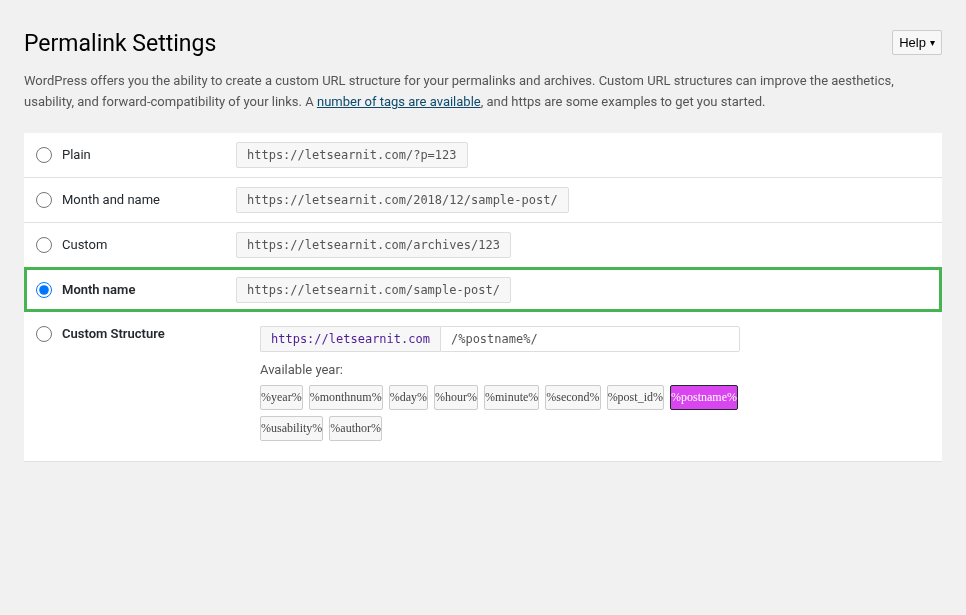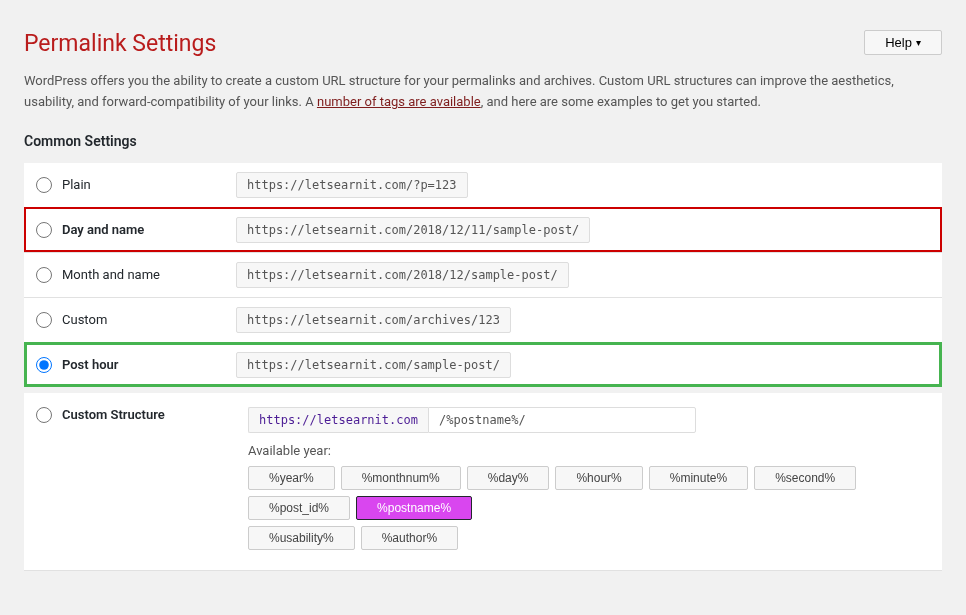--- a/index.html
+++ b/index.html
@@ -7,45 +7,45 @@
       font-family: -apple-system, BlinkMacSystemFont, "Segoe UI", Roboto, Oxygen, sans-serif;
       font-size: 14px;
       color: #333;
       background: #f1f1f1;
       padding: 20px 24px;
     }
     .help-btn {
       float: right;
       background: #f7f7f7;
       border: 1px solid #ccc;
-      padding: 4px 20px;
+      padding: 4px 6px;
       font-size: 13px;
       cursor: pointer;
       border-radius: 2px;
       display: flex;
       align-items: center;
       gap: 4px;
     }
     .help-btn .arrow { font-size: 10px; }
     h1 {
       font-size: 23px;
       font-weight: 400;
-      color: #b91c1c;
+      color: #000000;
       margin-bottom: 14px;
       margin-top: 10px;
     }
     .description {
       font-size: 13px;
       line-height: 1.6;
       color: #555;
       margin-bottom: 20px;
       max-width: 940px;
     }
     .description a {
-      color: #7f1d1d;
+      color: #0c4a6e;
       text-decoration: underline;
     }
     h2 {
       font-size: 14px;
       font-weight: 600;
       color: #23282d;
       margin-bottom: 14px;
     }
     .settings-table {
       width: 100%;
@@ -108,42 +108,42 @@
       color: #4c1d95;
       display: inline-block;
     }
     .custom-url-input {
       border: 1px solid #ddd;
       border-radius: 0 2px 2px 0;
       padding: 5px 10px;
       font-size: 12px;
       font-family: Consolas, Monaco, monospace;
       color: #555;
-      width: 268px;
+      width: 300px;
       outline: none;
     }
     .available-tags-label {
       font-size: 13px;
       color: #555;
       margin-top: 10px;
       margin-bottom: 8px;
     }
     .tags-row {
       display: flex;
       flex-wrap: wrap;
       gap: 6px;
       margin-bottom: 6px;
     }
     .tag-btn {
       background: #f7f7f7;
       border: 1px solid #ccc;
       border-radius: 2px;
-      padding: 4px 20px;
-      font-size: 12px;
-      font-family: Liberation Sans, sans-serif;
+      padding: 4px 0;
+      font-size: 12px;
+      font-family: Liberation Serif, serif;
       color: #444;
       cursor: pointer;
     }
     .highlighted-tag {
       background: #d946ef;
       color: #fff;
       border-color: #23282d;
     }
     .section-wrap {
       max-width: 966px;
@@ -154,45 +154,35 @@
 
 <div class="section-wrap">
   <button class="help-btn">
     <span>Help</span>
     <span class="arrow">▾</span>
   </button>
 
   <h1>Permalink Settings</h1>
 
   <p class="description">
-    <span>WordPress offers you the ability to create a custom URL structure for your permalinks and archives. Custom URL structures can improve the aesthetics, usability, and forward-compatibility of your links. A </span><a href="#">number of tags are available</a><span>, and here are some examples to get you started.</span>
+    <span>WordPress offers you the ability to create a custom URL structure for your permalinks and archives. Custom URL structures can improve the aesthetics, usability, and forward-compatibility of your links. A </span><a href="#">number of tags are available</a><span>, and https are some examples to get you started.</span>
   </p>
 
-  <h2>Common Settings</h2>
 
   <table class="settings-table">
     <tbody id="options-body">
     <tr class="settings-row">
           <td class="settings-cell-label">
     <label class="radio-label">
       <input type="radio" name="permalink_structure" style="">
       <span class="label-text ">Plain</span>
     </label>
   </td>
           <td class="settings-cell-value"><span class="url-display">https://letsearnit.com/?p=123</span></td>
         </tr>
-        <tr class="settings-row" style="outline: 2.5px solid #cc0000; outline-offset: -2px;">
-          <td class="settings-cell-label">
-    <label class="radio-label">
-      <input type="radio" name="permalink_structure" style="">
-      <span class="label-text bold">Day and name</span>
-    </label>
-  </td>
-          <td class="settings-cell-value"><span class="url-display">https://letsearnit.com/2018/12/11/sample-post/</span></td>
-        </tr>
         <tr class="settings-row">
           <td class="settings-cell-label">
     <label class="radio-label">
       <input type="radio" name="permalink_structure" style="">
       <span class="label-text ">Month and name</span>
     </label>
   </td>
           <td class="settings-cell-value"><span class="url-display">https://letsearnit.com/2018/12/sample-post/</span></td>
         </tr>
         <tr class="settings-row">
@@ -201,29 +191,29 @@
       <input type="radio" name="permalink_structure" style="">
       <span class="label-text ">Custom</span>
     </label>
   </td>
           <td class="settings-cell-value"><span class="url-display">https://letsearnit.com/archives/123</span></td>
         </tr>
         <tr class="settings-row" style="outline: 3px solid #46b450; outline-offset: -3px;">
           <td class="settings-cell-label">
     <label class="radio-label">
       <input type="radio" name="permalink_structure" checked="" style="">
-      <span class="label-text bold">Post hour</span>
+      <span class="label-text bold">Month name</span>
     </label>
   </td>
           <td class="settings-cell-value"><span class="url-display">https://letsearnit.com/sample-post/</span></td>
         </tr>
       </tbody>
   </table>
 
-  <div id="custom-structure-row" style="margin-top: 6px; border-bottom: 1px solid rgb(225, 225, 225); background: rgb(255, 255, 255); padding: 14px 12px; display: flex; gap: 12px;">
+  <div id="custom-structure-row" style="margin-top: 0px; border-bottom: 1px solid rgb(225, 225, 225); background: rgb(255, 255, 255); padding: 14px 12px; display: flex; gap: 24px;">
   <div style="width: 200px; min-width: 200px;">
   <label class="radio-label">
     <input type="radio" name="permalink_structure" style="">
     <span class="label-text bold">Custom Structure</span>
   </label>
 </div>
       <div>
         <div class="custom-url-group">
   <span class="custom-url-base">https://letsearnit.com</span>
   <input type="text" class="custom-url-input" value="/%postname%/" style="">

